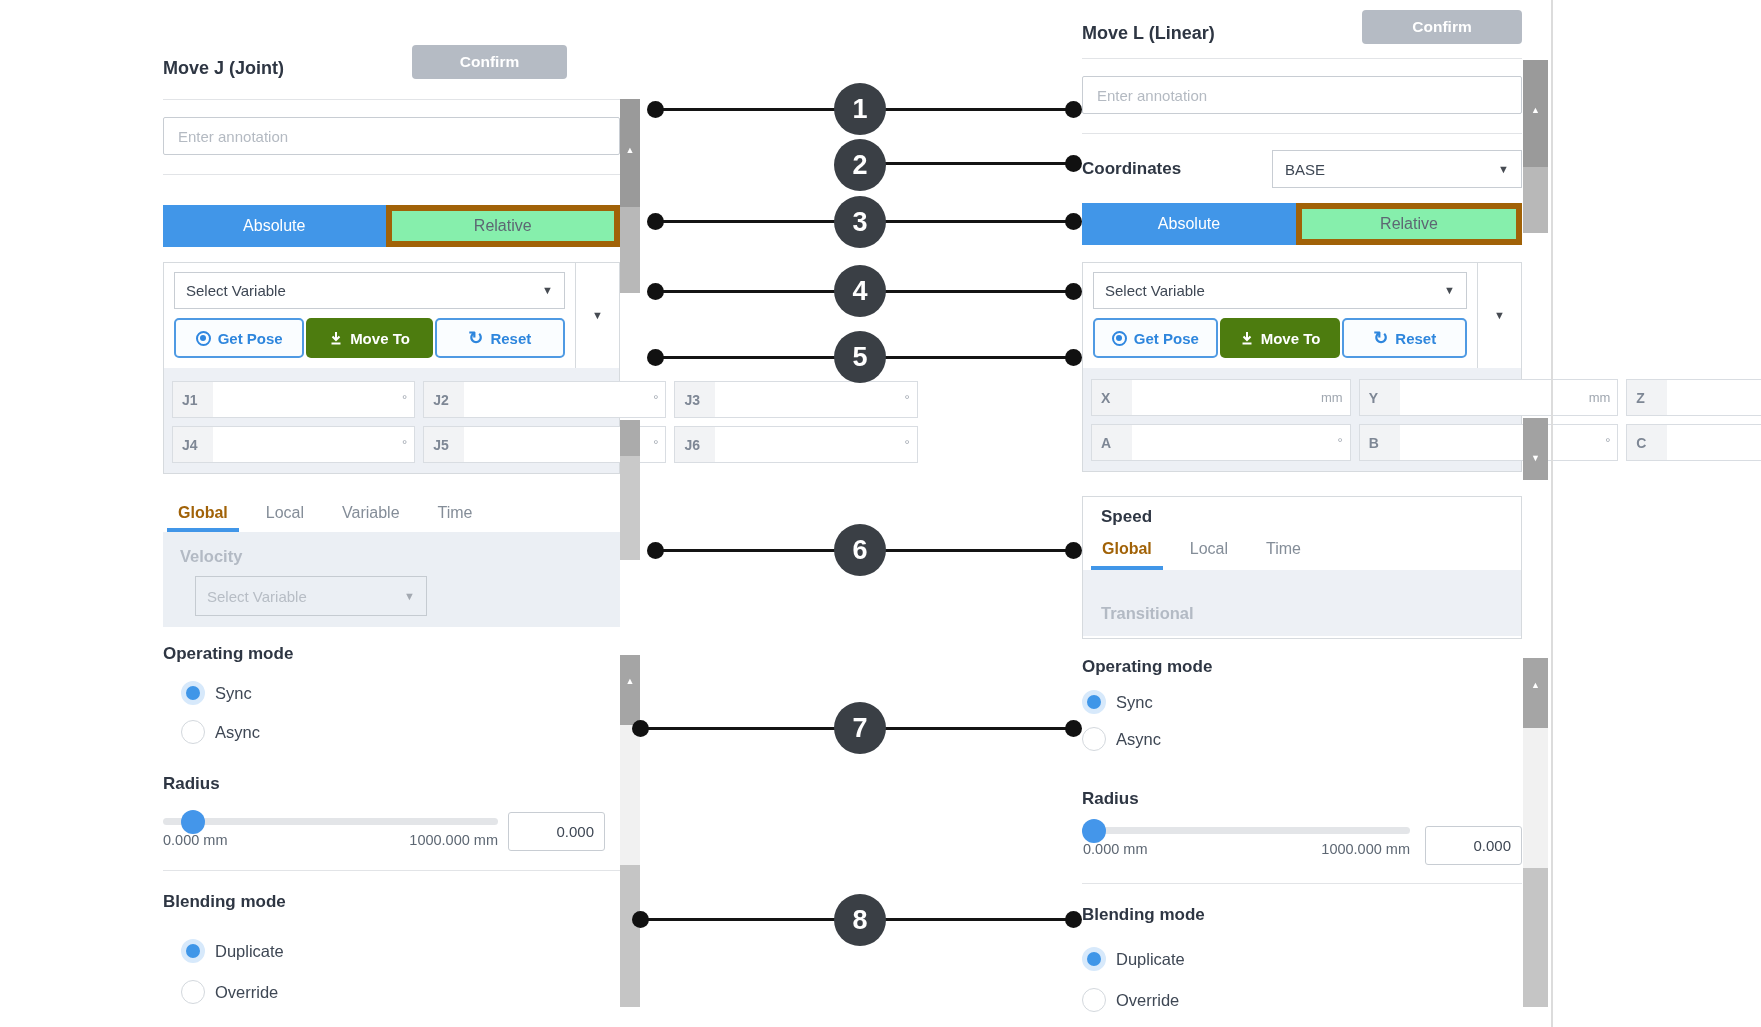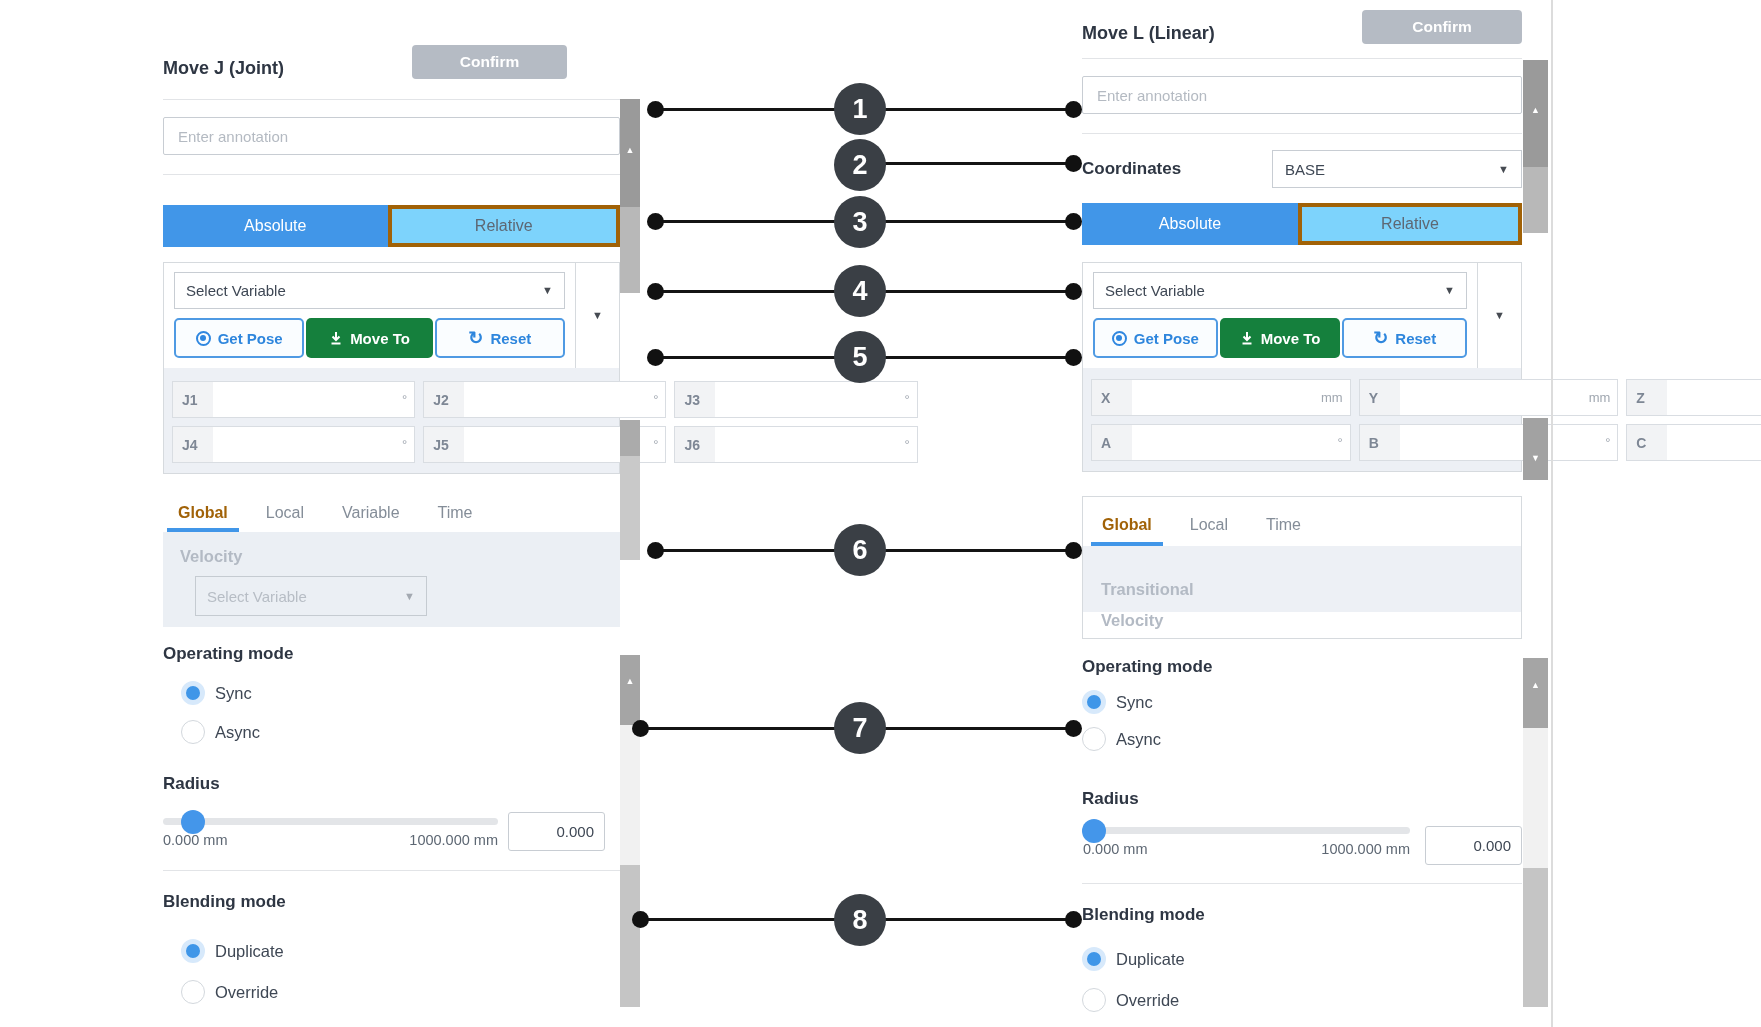--- a/index.html
+++ b/index.html
@@ -23,33 +23,33 @@
 
   .coords-row{display:flex;align-items:center;justify-content:space-between;height:38px;}
   .sec-heading{font-size:17px;font-weight:bold;color:#2e3643;}
   .coords-select{width:250px;height:38px;box-sizing:border-box;border:1px solid #c8cdd3;background:#fff;
     display:flex;align-items:center;justify-content:space-between;padding:0 12px;font-size:15px;color:#3e4754;cursor:pointer;}
   .caret{font-size:11px;color:#464b52;line-height:1;}
 
   .seg-tabs{display:flex;height:42px;}
   .seg{flex:1;display:flex;align-items:center;justify-content:center;font-size:16px;box-sizing:border-box;cursor:pointer;}
   .seg.active{background:#4196e8;color:#fff;}
-  .seg.inactive{background:#7dd3fc;border:4px solid #a16207;color:#5d6773;}
+  .seg.inactive{background:#86efac;border:6px solid #a16207;color:#5d6773;}
 
   .var-box{border:1px solid #d6dade;box-sizing:border-box;}
   .var-top{display:flex;height:105px;box-sizing:border-box;}
   .var-main{flex:1;padding:9px 10px;}
   .var-side{width:43px;border-left:1px solid #d6dade;display:flex;align-items:center;justify-content:center;cursor:pointer;}
   .select{height:37px;box-sizing:border-box;border:1px solid #c8cdd3;background:#fff;display:flex;
     align-items:center;justify-content:space-between;padding:0 11px;font-size:15px;color:#3e4754;cursor:pointer;}
   .btn-row{display:flex;gap:2px;margin-top:9px;}
   .pose-btn{flex:1;height:40px;border-radius:5px;font-size:15px;font-weight:bold;font-family:inherit;
     display:flex;align-items:center;justify-content:center;gap:7px;cursor:pointer;}
   .btn-outline{background:#fafdff;border:2px solid #4f9ae3;color:#2e86dd;}
-  .btn-gray{background:#15803d;border:none;color:#fff;}
+  .btn-gray{background:#4d7c0f;border:none;color:#fff;}
   .icon-target{width:15px;height:15px;border:2px solid #2f87e0;border-radius:50%;display:inline-flex;
     align-items:center;justify-content:center;box-sizing:border-box;}
   .icon-target::after{content:"";width:6px;height:6px;border-radius:50%;background:#2f87e0;}
   .icon-reset{font-size:18px;font-weight:bold;color:#2e86dd;line-height:1;}
 
   .fields-area{background:#edf0f5;padding:13px 8px 10px 8px;display:grid;grid-template-columns:repeat(3,1fr);
     grid-auto-rows:37px;gap:8px;box-sizing:border-box;}
   .pose-field{display:flex;align-items:stretch;background:#fff;border:1px solid #d9dde2;box-sizing:border-box;}
   .flabel{width:40px;background:#f2f3f5;color:#7e8795;font-weight:bold;font-size:14px;display:flex;
     align-items:center;padding-left:9px;box-sizing:border-box;}
@@ -307,20 +307,21 @@
         </div>
         <div class="pose-field">
           <span class="flabel">C</span>
           <input class="fval" style="">
 
         </div>
       </div>
     </div>
 
     <div class="speed-box" style="margin-top:24px;">
+      <div class="speed-title">Speed</div>
       <div class="txt-tabs speed-tabs">
         <div class="txt-tab active">Global</div>
         <div class="txt-tab">Local</div>
         <div class="txt-tab">Time</div>
       </div>
       <div class="speed-content">
         <div class="muted-label t1">Transitional</div>
         <div class="muted-label t2">Velocity</div>
       </div>
     </div>

